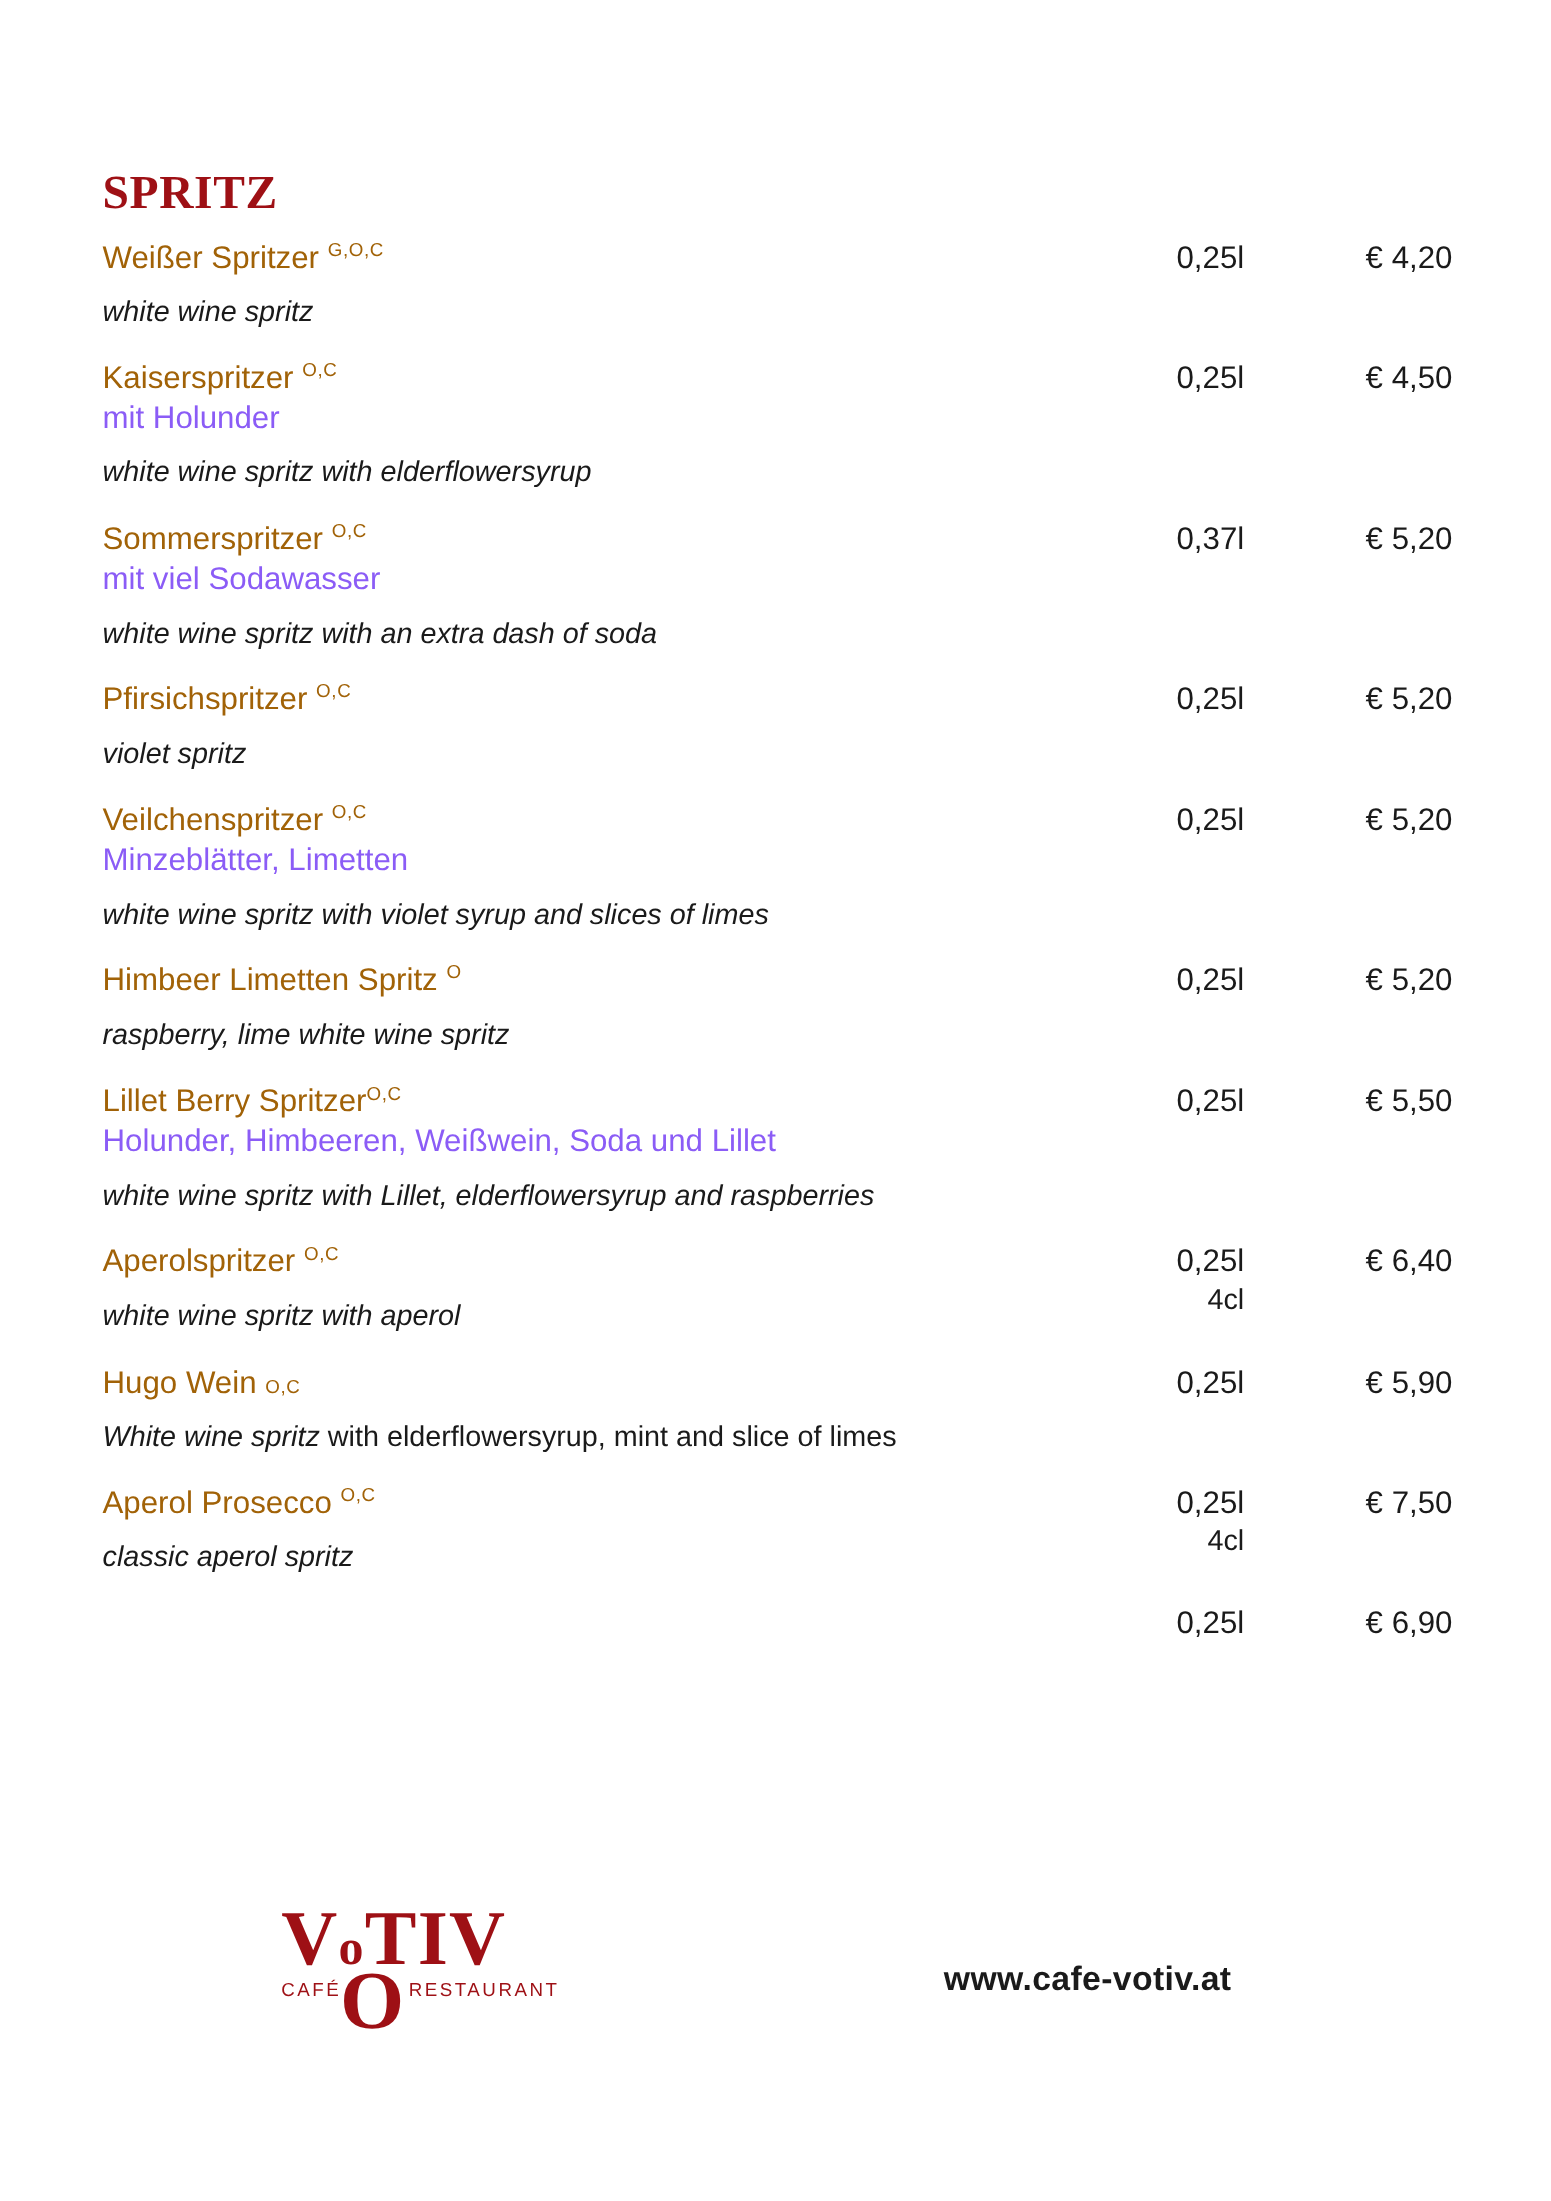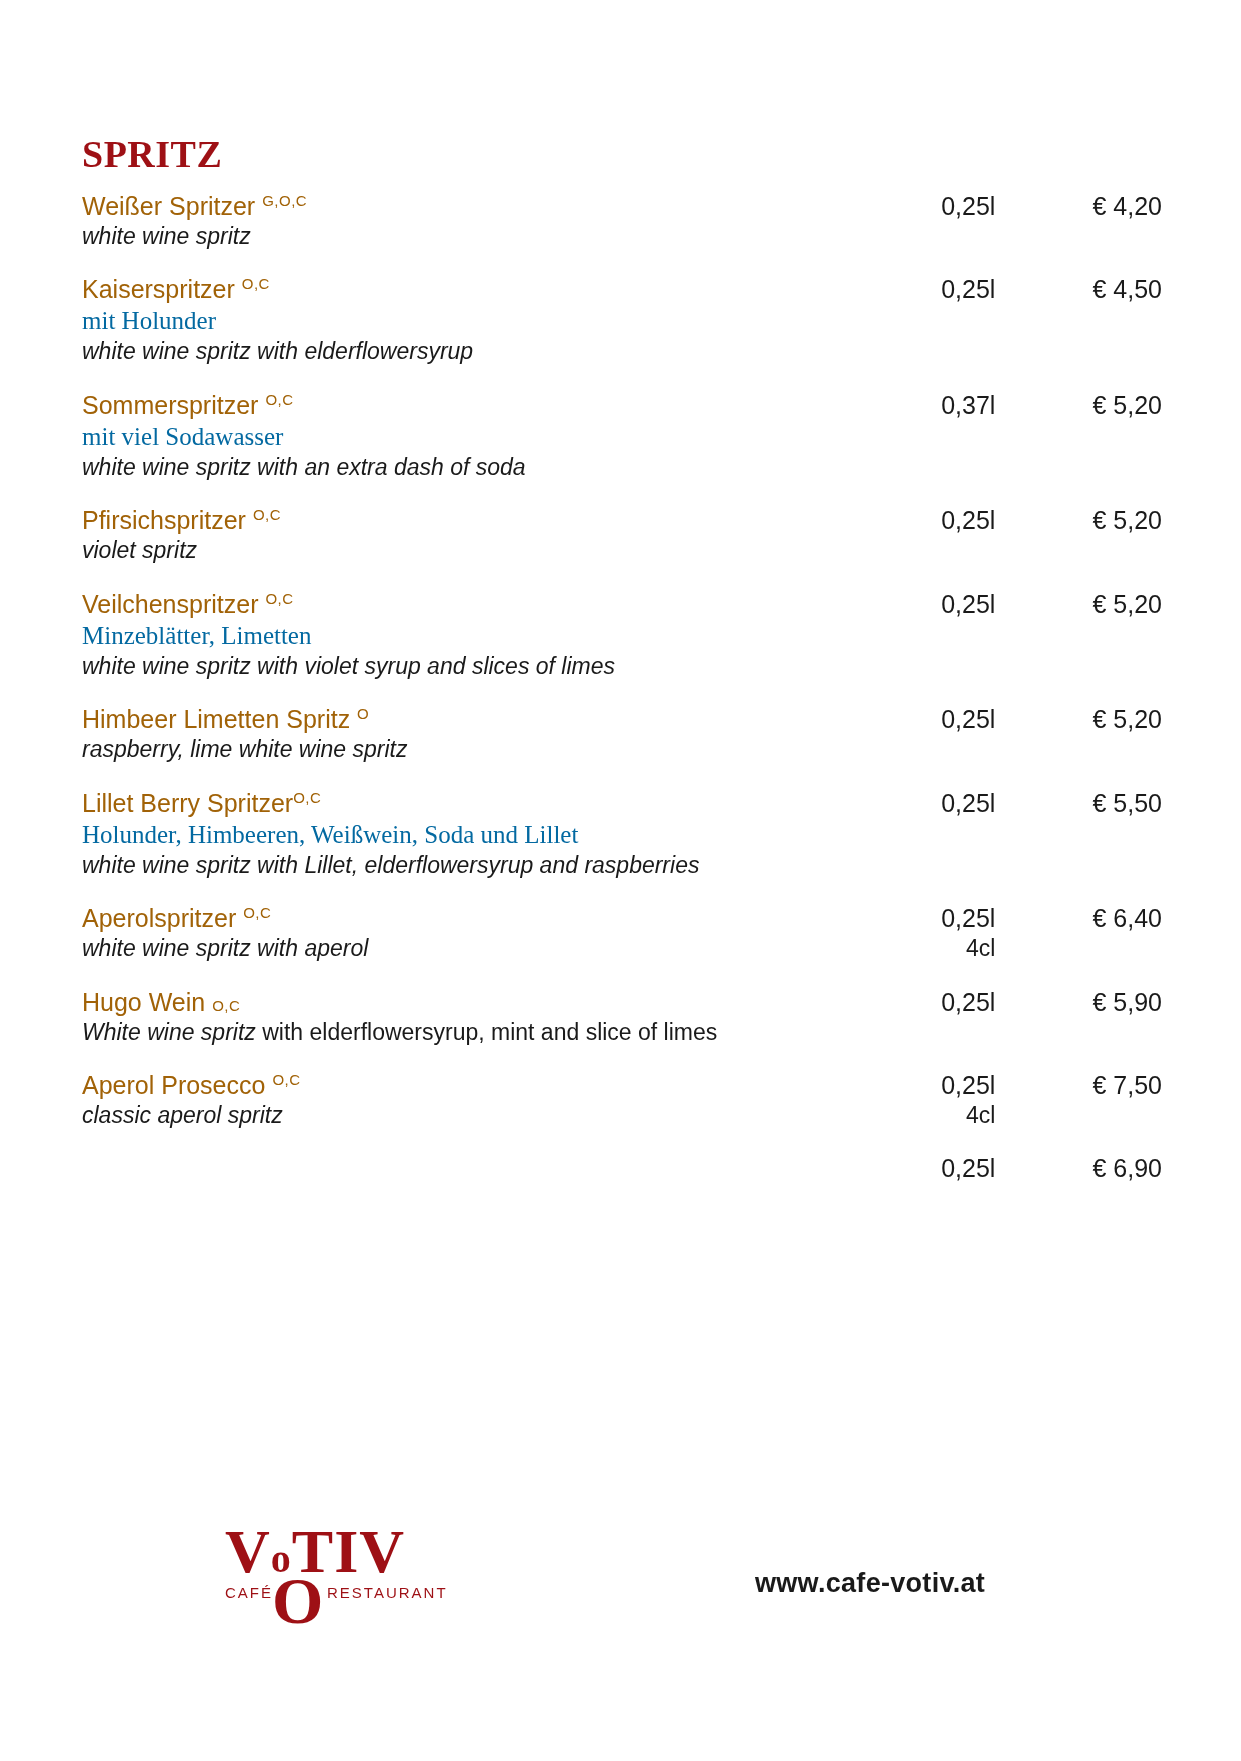--- a/index.html
+++ b/index.html
@@ -44,28 +44,28 @@
   }
   .line-de {
     font-size: 25px;
     line-height: 1.28;
     color: #a16207;
     white-space: nowrap;
   }
   .line-de2 {
     font-size: 25px;
     line-height: 1.28;
-    color: #0369a1;
-    font-family: Liberation Serif, serif;
+    color: #8b5cf6;
   }
   .line-en {
     font-size: 23px;
     font-style: italic;
     line-height: 1.28;
     color: #1a1a1a;
+    margin-top: 13px;
   }
   .line-en .plain {
     font-style: normal;
   }
   .sup {
     font-size: 15px;
     vertical-align: super;
     letter-spacing: 0.5px;
   }
   .sub-small {

